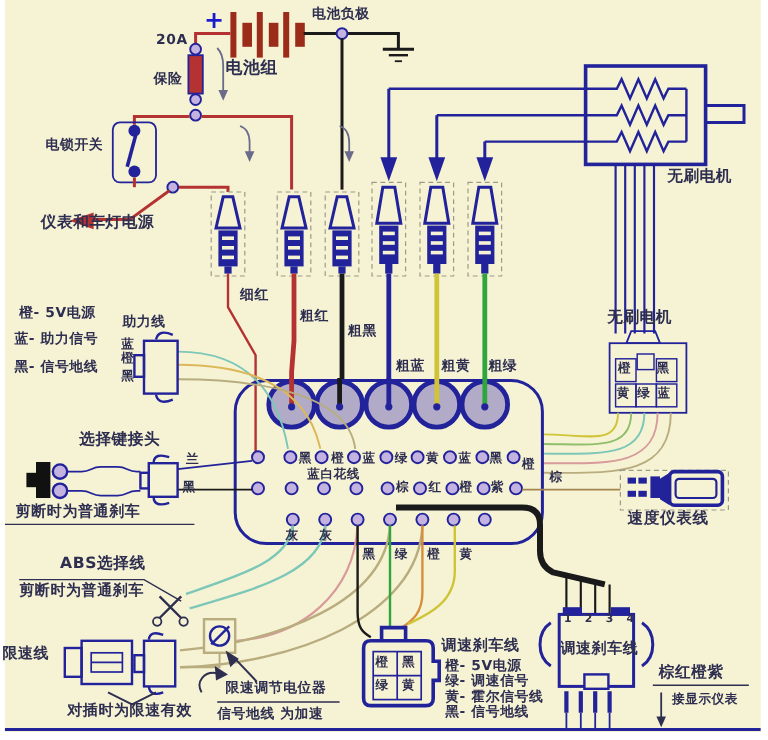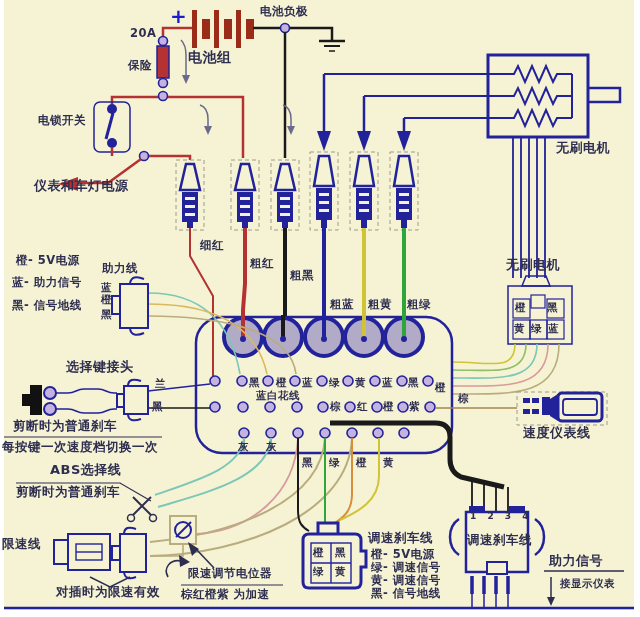--- a/index.html
+++ b/index.html
@@ -377,27 +377,26 @@
 <span class="lb" style="left:12px;top:277px">蓝- 助力信号</span>
 <span class="lb" style="left:12px;top:300px">黑- 信号地线</span>
 <span class="lb" style="left:102px;top:263px">助力线</span>
 <span class="lb s10" style="left:101px;top:282px">蓝</span>
 <span class="lb s10" style="left:101px;top:294px">橙</span>
 <span class="lb s10" style="left:101px;top:309px">黑</span>
 <span class="lb s13" style="left:66px;top:360px">选择键接头</span>
 <span class="lb s10" style="left:155px;top:378px">兰</span>
 <span class="lb s10" style="left:152px;top:401px">黑</span>
 <span class="lb s12" style="left:13px;top:420px">剪断时为普通刹车</span>
-<span class="lb s12" style="left:2px;top:441px">每按键一次速度档切换一次</span>
 <span class="lb s13" style="left:50px;top:463px">ABS选择线</span>
 <span class="lb s12" style="left:16px;top:486px">剪断时为普通刹车</span>
 <span class="lb s12" style="left:2px;top:538px">限速线</span>
 <span class="lb s12" style="left:56px;top:586px">对插时为限速有效</span>
 <span class="lb" style="left:188px;top:568px">限速调节电位器</span>
-<span class="lb" style="left:181px;top:589px">棕红橙紫 为加速</span>
+<span class="lb" style="left:181px;top:589px">信号地线 为加速</span>
 <span class="lb s10" style="left:238px;top:441px">灰</span>
 <span class="lb s10" style="left:266px;top:441px">灰</span>
 <span class="lb s10" style="left:302px;top:457px">黑</span>
 <span class="lb s10" style="left:329px;top:457px">绿</span>
 <span class="lb s10" style="left:356px;top:457px">橙</span>
 <span class="lb s10" style="left:383px;top:457px">黄</span>
 <span class="lb s10" style="left:249px;top:377px">黑</span>
 <span class="lb s10" style="left:276px;top:377px">橙</span>
 <span class="lb s10" style="left:302px;top:377px">蓝</span>
 <span class="lb s10" style="left:329px;top:377px">绿</span>
@@ -411,20 +410,20 @@
 <span class="lb s10" style="left:383px;top:401px">橙</span>
 <span class="lb s10" style="left:409px;top:401px">紫</span>
 <span class="lb s10" style="left:458px;top:393px">棕</span>
 <span class="lb s12" style="left:368px;top:532px">调速刹车线</span>
 <span class="lb s10" style="left:313px;top:547px">橙</span>
 <span class="lb s10" style="left:335px;top:547px">黑</span>
 <span class="lb s10" style="left:313px;top:566px">绿</span>
 <span class="lb s10" style="left:335px;top:566px">黄</span>
 <span class="lb" style="left:371px;top:549px">橙- 5V电源</span>
 <span class="lb" style="left:371px;top:562px">绿- 调速信号</span>
-<span class="lb" style="left:371px;top:575px">黄- 调速信号</span>
+<span class="lb" style="left:371px;top:575px">黄- 霍尔信号线</span>
 <span class="lb" style="left:371px;top:588px">黑- 信号地线</span>
 <span class="lb s9" style="left:470px;top:512px;letter-spacing:4px">1 2 3 4</span>
 <span class="lb s12" style="left:467px;top:534px">调速刹车线</span>
-<span class="lb s13" style="left:549px;top:554px">助力信号</span>
+<span class="lb s13" style="left:549px;top:554px">棕红橙紫</span>
 <span class="lb s10" style="left:560px;top:578px">接显示仪表</span>
 <span class="lb s13" style="left:523px;top:426px">速度仪表线</span>
 </div>
 
 </body></html>

